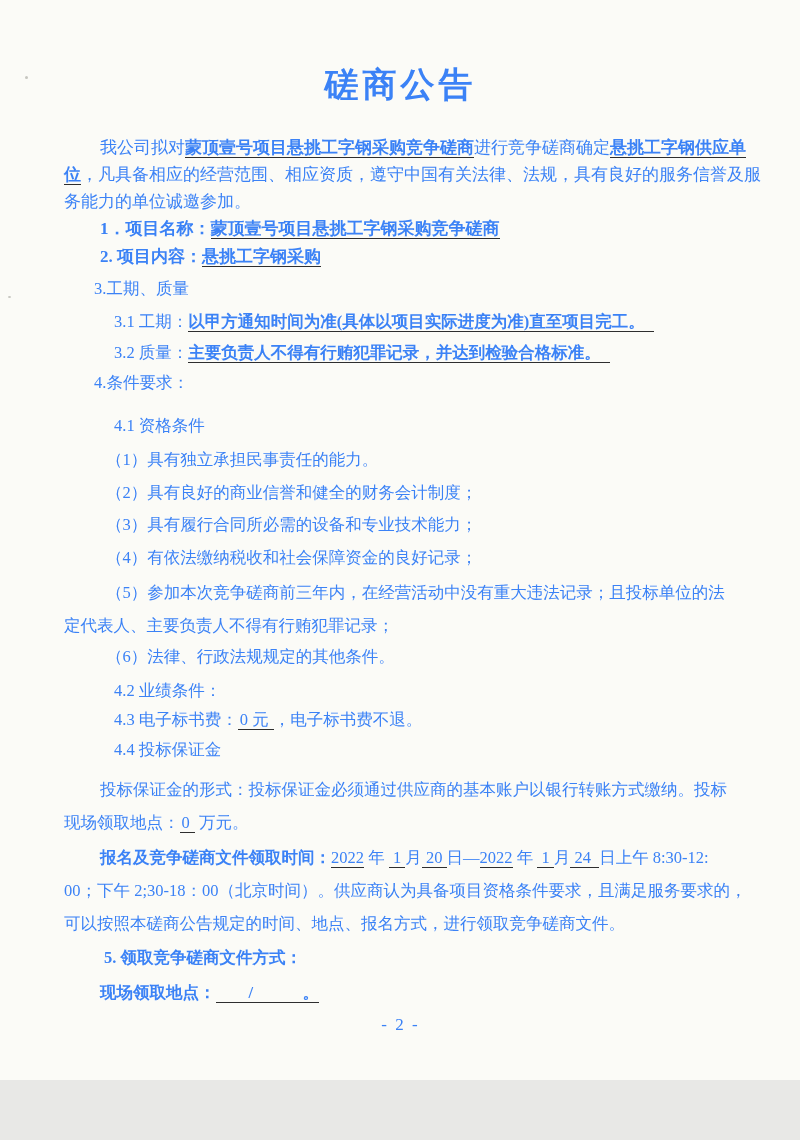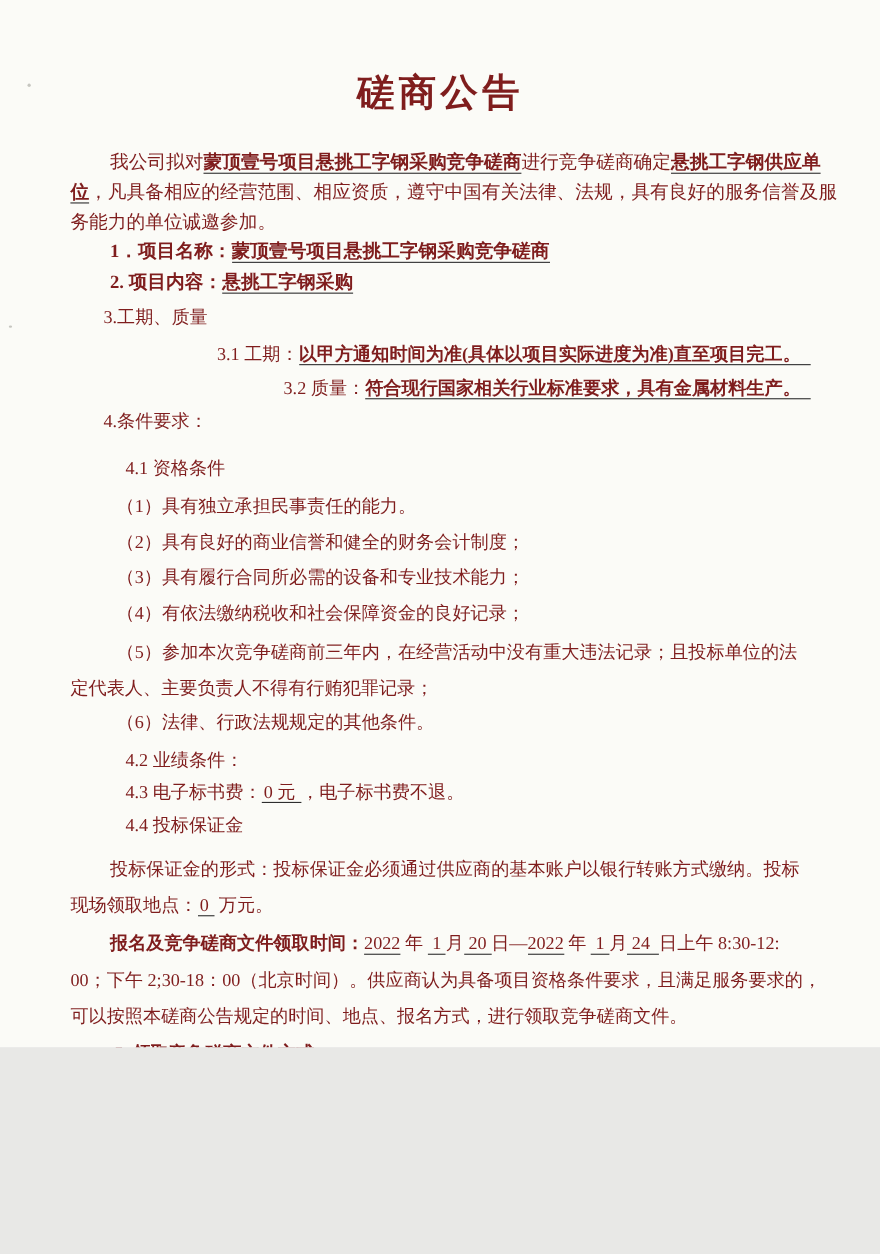--- a/index.html
+++ b/index.html
@@ -1,46 +1,46 @@
 <!DOCTYPE html>
 <html><head>
 <meta charset="utf-8">
 <style>
   html, body { margin: 0; padding: 0; }
   body { background: #e8e8e6; }
   .page {
     position: relative;
     width: 800px;
-    height: 952px;
+    height: 1080px;
     margin: 0 auto;
     background: #fbfbf7;
     overflow: hidden;
     font-family: "Liberation Serif", "DejaVu Serif", serif;
-    color: #7f1d1d;
+    color: #3b82f6;
   }
   .content {
     padding: 0 63px 0 64px;
   }
   .doc-title {
     padding-top: 62px;
     font-size: 34px;
     line-height: 46px;
     font-weight: 700;
     text-align: center;
     letter-spacing: 4px;
   }
   .ln {
     white-space: nowrap;
     font-size: 16.5px;
     line-height: 30px;
   }
   .fs-intro { font-size: 17px; line-height: 27px; }
   .fs-item12 { font-size: 17px; line-height: 28px; }
   .lh28 { line-height: 28px; }
-  .lh31 { line-height: 31px; text-align: right; }
+  .lh31 { line-height: 31px; }
   .lh32 { line-height: 32px; }
   .lh33 { line-height: 33px; }
   .ind30 { padding-left: 30px; }
   .ind34 { padding-left: 34px; }
   .ind36 { padding-left: 36px; }
   .ind40 { padding-left: 40px; }
   .ind42 { padding-left: 42px; }
   .ind50 { padding-left: 50px; }
   .b { font-weight: 700; }
   .u { border-bottom: 1.2px solid #2e2e2e; }
@@ -72,21 +72,21 @@
 
     <div class="ln fs-intro ind36" style="margin-top:26px"><span>我公司拟对</span><span class="b u">蒙顶壹号项目悬挑工字钢采购竞争磋商</span><span>进行竞争磋商确定</span><span class="b u">悬挑工字钢供应单</span></div>
     <div class="ln fs-intro"><span class="b u">位</span><span>，凡具备相应的经营范围、相应资质，遵守中国有关法律、法规，具有良好的服务信誉及服</span></div>
     <div class="ln fs-intro">务能力的单位诚邀参加。</div>
 
     <div class="ln fs-item12 ind36"><span class="b">1．项目名称：</span><span class="b u">蒙顶壹号项目悬挑工字钢采购竞争磋商</span></div>
     <div class="ln fs-item12 ind36"><span class="b">2. 项目内容：</span><span class="b u">悬挑工字钢采购</span></div>
 
     <div class="ln ind30" style="margin-top:3px">3.工期、质量</div>
     <div class="ln lh31 ind50" style="margin-top:2px"><span>3.1 工期：</span><span class="b u ext">以甲方通知时间为准(具体以项目实际进度为准)直至项目完工。</span></div>
-    <div class="ln lh31 ind50"><span>3.2 质量：</span><span class="b u ext">符合现行国家相关行业标准要求，具有金属材料生产。</span></div>
+    <div class="ln lh31 ind50"><span>3.2 质量：</span><span class="b u ext">主要负责人不得有行贿犯罪记录，并达到检验合格标准。</span></div>
 
     <div class="ln ind30">4.条件要求：</div>
     <div class="ln ind50" style="margin-top:13px">4.1 资格条件</div>
     <div class="ln ind42" style="margin-top:4px">（1）具有独立承担民事责任的能力。</div>
     <div class="ln ind42" style="margin-top:3px">（2）具有良好的商业信誉和健全的财务会计制度；</div>
     <div class="ln ind42" style="margin-top:2px">（3）具有履行合同所必需的设备和专业技术能力；</div>
     <div class="ln ind42" style="margin-top:3px">（4）有依法缴纳税收和社会保障资金的良好记录；</div>
     <div class="ln lh33 ind42" style="margin-top:3px">（5）参加本次竞争磋商前三年内，在经营活动中没有重大违法记录；且投标单位的法</div>
     <div class="ln lh33">定代表人、主要负责人不得有行贿犯罪记录；</div>
     <div class="ln ind42">（6）法律、行政法规规定的其他条件。</div>

